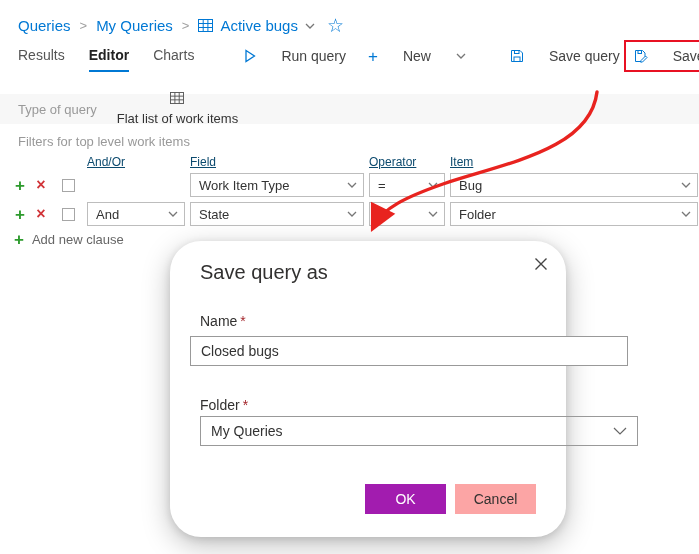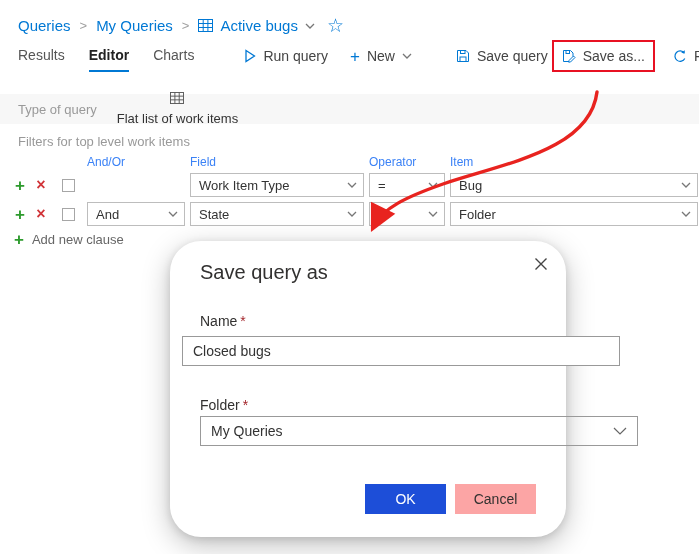--- a/index.html
+++ b/index.html
@@ -18,41 +18,41 @@
   .star { color: #0078d4; font-size: 19px; margin-left: 3px; line-height: 1; cursor: pointer; }
   .icon-blue { color: #0078d4; display: flex; }
   .icon-gray { color: #555; display: flex; }
 
   
   .tabbar { position: absolute; top: 40px; left: 18px; right: 0; height: 32px; display: flex; align-items: center; }
   .tab { font-size: 14px; color: #555; margin-right: 24px; height: 32px; display: flex; align-items: center;
          border-bottom: 2px solid transparent; cursor: pointer; }
   .tab.active { color: #222; font-weight: 700; border-bottom-color: #0078d4; }
   .vdiv { width: 1px; height: 16px; background: #ccc; margin: 0 13px; }
-  .tbtn { display: flex; align-items: center; gap: 7px; font-size: 14px; color: #444; cursor: pointer; white-space: nowrap; }
+  .tbtn { display: flex; align-items: center; gap: 25px; font-size: 14px; color: #444; cursor: pointer; white-space: nowrap; }
   .tbtn .glyph-plus { color: #0078d4; font-size: 17px; font-weight: 400; line-height: 1; }
   .run { margin-right: 22px; }
   .new { margin-right: 18px; }
   .savequery { margin-right: 12px; }
   .saveas { position: relative; margin-right: 26px; padding: 0 2px; }
   .redbox { position: absolute; left: -8px; right: -8px; top: -8px; bottom: -8px;
             border: 2px solid #e81123; pointer-events: none; }
 
   
   .qtype { position: absolute; top: 94px; left: 0; width: 100%; height: 30px; background: #f7f7f7;
            display: flex; align-items: center; padding-left: 18px; font-size: 13px; }
   .qtype-label { color: #999; margin-right: 20px; }
   .qtype-value { display: flex; align-items: center; gap: 7px; color: #333; flex-direction: column; }
 
   
   .filters-title { position: absolute; top: 134px; left: 18px; font-size: 13px; color: #999; }
   .fgrid { position: absolute; top: 155px; left: 12px; }
   .frow { display: grid; grid-template-columns: 16px 16px 28px 98px 174px 76px 248px;
           column-gap: 5px; align-items: center; margin-bottom: 5px; }
-  .fhead { font-size: 12px; color: #3b82f6; margin-bottom: 4px; }
+  .fhead { font-size: 12px; color: #0c4a6e; margin-bottom: 4px; text-decoration: underline; }
   .plus { color: #2e9b2e; font-size: 17px; font-weight: 700; text-align: center; line-height: 1; cursor: pointer; }
   .xdel { color: #d13438; font-size: 16px; font-weight: 700; text-align: center; line-height: 1; cursor: pointer; }
   .cb { width: 13px; height: 13px; border: 1px solid #a6a6a6; background: #fff; margin: 0 auto; display: block; cursor: pointer; }
   .dd { display: flex; align-items: center; justify-content: space-between; height: 24px;
         border: 1px solid #bdbdbd; background: #fff; padding: 0 6px 0 8px; font-size: 13px; color: #333; cursor: pointer; gap: 37px; }
   .dd .dtext { overflow: hidden; white-space: nowrap; }
   .chev { color: #777; display: flex; flex: none; }
   .addclause { display: flex; align-items: center; gap: 8px; margin-top: 4px; font-size: 13px;
                color: #666; cursor: pointer; padding-left: 2px; width: 120px; }
 
@@ -61,29 +61,29 @@
 
   
   .modal { position: absolute; left: 170px; top: 241px; width: 396px; height: 296px; background: #fff;
            box-shadow: 0 8px 28px rgba(0,0,0,.25), 0 2px 8px rgba(0,0,0,.12); z-index: 30; border-radius: 31px; }
   .dlg-title { position: absolute; top: 20px; left: 30px; font-size: 20px; color: #323130; }
   .dlg-close { position: absolute; top: 16px; right: 18px; cursor: pointer; display: flex; }
   .dlg-label { position: absolute; left: 30px; font-size: 14px; color: #323130; }
   .lbl-name { top: 72px; }
   .lbl-folder { top: 156px; }
   .req { color: #a4262c; margin-left: 3px; }
-  .dlg-input { position: absolute; top: 95px; left: 12px; width: 438px; height: 30px; border: 1px solid #999;
+  .dlg-input { position: absolute; top: 95px; left: 20px; width: 438px; height: 30px; border: 1px solid #999;
                font-size: 14px; padding: 0 10px; color: #333; font-family: inherit; outline: none; }
   .dlg-dd { position: absolute; top: 175px; left: 30px; width: 438px; height: 30px; border: 1px solid #999;
             display: flex; align-items: center; justify-content: space-between; padding: 0 10px;
             font-size: 14px; color: #333; cursor: pointer; }
   .dlg-buttons { position: absolute; top: 243px; right: 30px; display: flex; gap: 9px; }
   .btn { width: 81px; height: 30px; font-size: 14px; display: flex; align-items: center; justify-content: center;
          cursor: pointer; border: none; font-family: inherit; }
-  .btn-ok { background: #1d4ed8; color: #fff; }
+  .btn-ok { background: #a21caf; color: #fff; }
   .btn-cancel { background: #fca5a5; color: #323130; }
 </style>
 </head>
 <body>
 
 <div class="page">
 
   <div class="breadcrumb">
     <a class="bc-link">Queries</a>
     <span class="bc-sep">&gt;</span>

